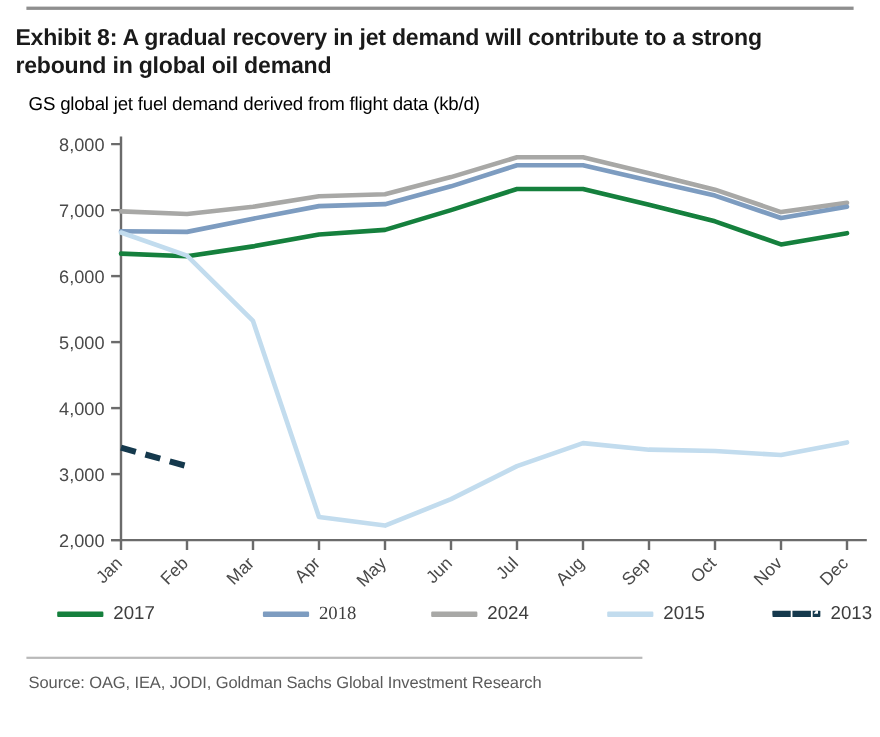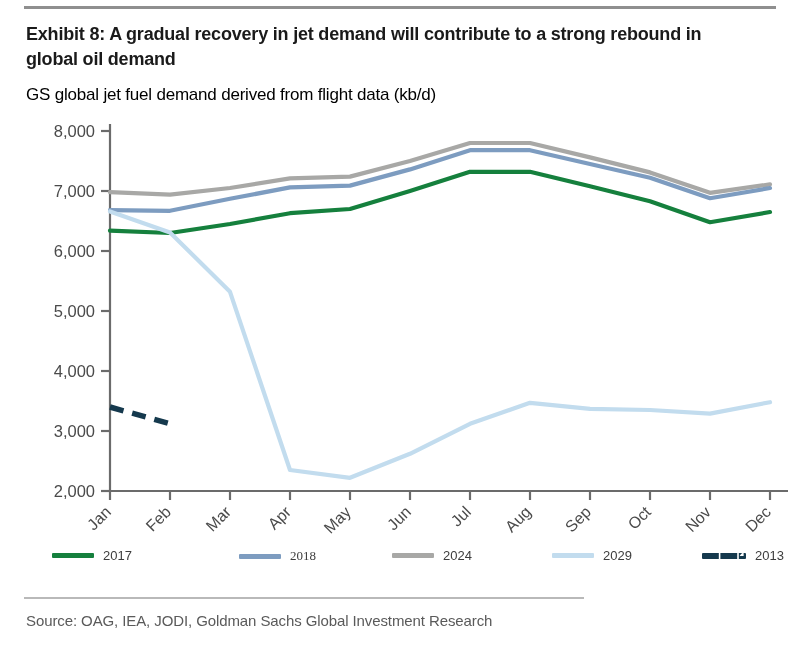--- a/index.html
+++ b/index.html
@@ -9,22 +9,22 @@
     font-family:"Liberation Sans", sans-serif;
     color:#231f20;
     overflow:hidden;
     position:relative;
   }
   .toprule {
     position:absolute; left:24px; top:6px; width:752px; height:3px;
     background:#8f8f8f;
   }
   .title {
-    position:absolute; left:26px; top:22px; width:730px;
-    font-size:18px; font-weight:bold; line-height:25px;
+    position:absolute; left:14px; top:22px; width:730px;
+    font-size:21px; font-weight:bold; line-height:25px;
     letter-spacing:-0.2px; color:#1a1a1a;
   }
   .subtitle {
     position:absolute; left:26px; top:85px; width:730px;
     font-size:17px; font-weight:normal; color:#000000;
     letter-spacing:-0.2px;
   }
   .plotwrap {
     position:absolute; left:0; top:112px; width:800px; height:430px;
   }
@@ -40,21 +40,21 @@
     position:absolute; left:52px; top:548px; width:700px; height:26px;
   }
   .legend-item {
     position:absolute; top:0; display:flex; align-items:center; gap:9px;
   }
   .legend-swatch { display:block; width:42px; height:5px; border-radius:1px; }
   .legend-swatch.dashed {
     height:0; border-top:6px dashed currentColor; width:44px;
     background:none;
   }
-  .legend-label { font-size:13px; color:#3d3d3d; }
+  .legend-label { font-size:17px; color:#3d3d3d; }
   svg { display:block; }
   text { font-family:"Liberation Sans", sans-serif; }
   .ylab { font-size:16.5px; fill:#4a4a4a; text-anchor:end; }
   .xlab { font-size:16px; fill:#4a4a4a; text-anchor:end; }
 </style>
 </head>
 <body>
 
 <div class="toprule"></div>
 
@@ -119,21 +119,21 @@
     <div class="legend-item" style="left: 187px; font-family: Liberation Serif, serif;">
       <span class="legend-swatch" style="color: rgb(125, 156, 192); background: rgb(125, 156, 192);"></span>
       <span class="legend-label">2018</span>
     </div>
     <div class="legend-item" style="left: 340px;">
       <span class="legend-swatch" style="color: rgb(168, 168, 166); background: rgb(168, 168, 166);"></span>
       <span class="legend-label">2024</span>
     </div>
     <div class="legend-item" style="left: 500px;">
       <span class="legend-swatch" style="color: rgb(194, 220, 238); background: rgb(194, 220, 238);"></span>
-      <span class="legend-label">2029</span>
+      <span class="legend-label">2015</span>
     </div>
     <div class="legend-item" style="left: 650px;">
       <span class="legend-swatch dashed" style="color: rgb(21, 57, 77);"></span>
       <span class="legend-label">2013</span>
     </div>
   </div>
 
 <div class="srcrule"></div>
 <div class="source">Source: OAG, IEA, JODI, Goldman Sachs Global Investment Research</div>
 

